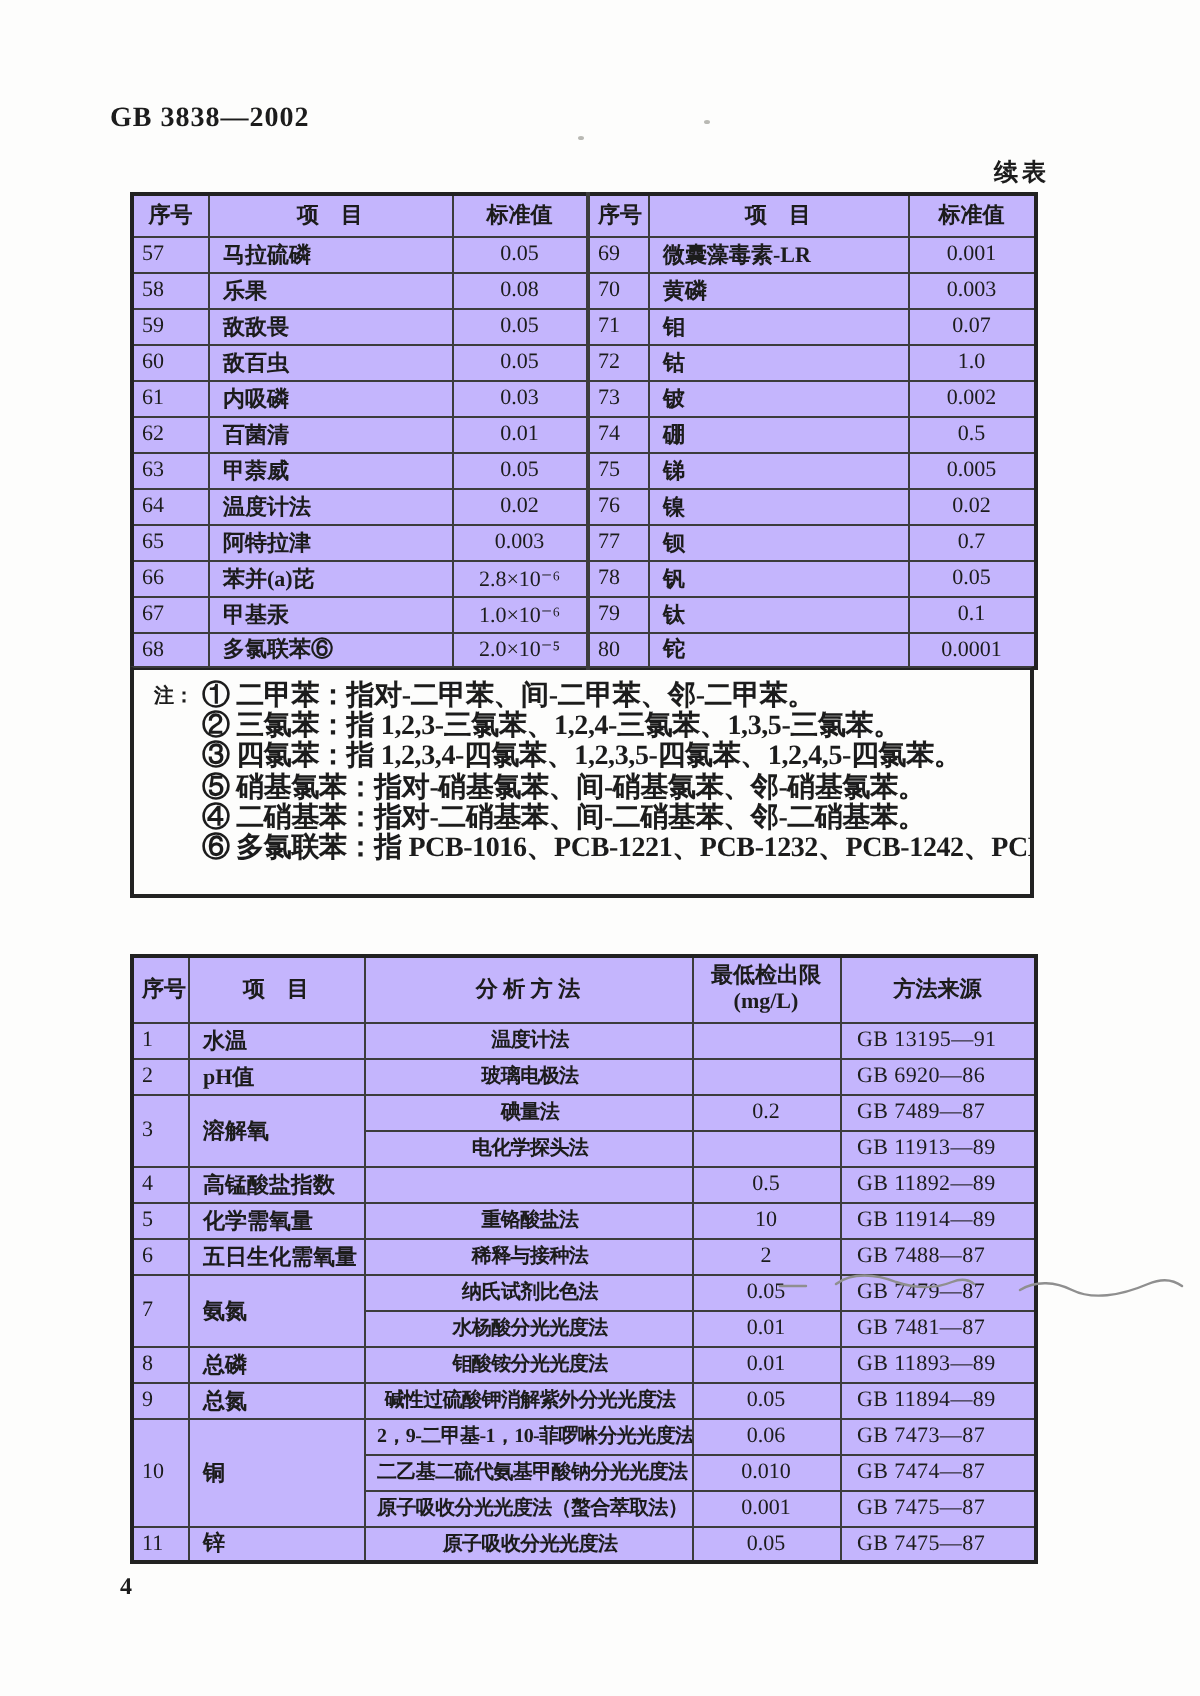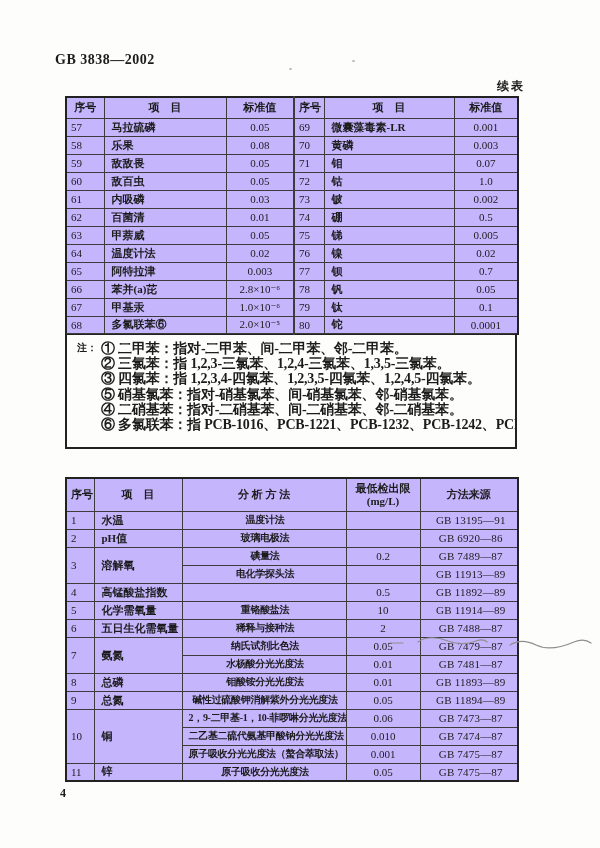--- a/index.html
+++ b/index.html
@@ -53,21 +53,21 @@
     border:1px solid #3c3c3c; font-size:11px;
     padding:0 4px; overflow:hidden; white-space:nowrap;
   }
   #t2 th { height:33px; font-weight:bold; text-align:center; }
   #t2 td { height:18px; }
   .th-limit { white-space:pre-line !important; font-size:10.5px; line-height:13px; }
   .c2-item   { text-align:left; font-weight:bold; padding-left:7px !important; }
   .c2-method { text-align:center; font-weight:bold; padding-left:6px !important;
                font-size:10px !important; letter-spacing:-0.3px;margin-left:20px; }
   .c2-limit  { text-align:center; }
-  .c2-source { text-align:center; padding-left:8px !important; letter-spacing:.2px; }
+  .c2-source { text-align:left; padding-left:8px !important; letter-spacing:.2px; }
   .page-number {
     position:absolute; left:60px; top:786px;
     font-size:12px; font-weight:bold;
   }
   .squiggle { position:absolute; left:388px; top:630px; width:212px; height:26px; }
   .stray-dot { position:absolute; width:3px; height:2px; background:#b9b9b4; border-radius:50%; }
 </style>
 </head>
 <body>
 

